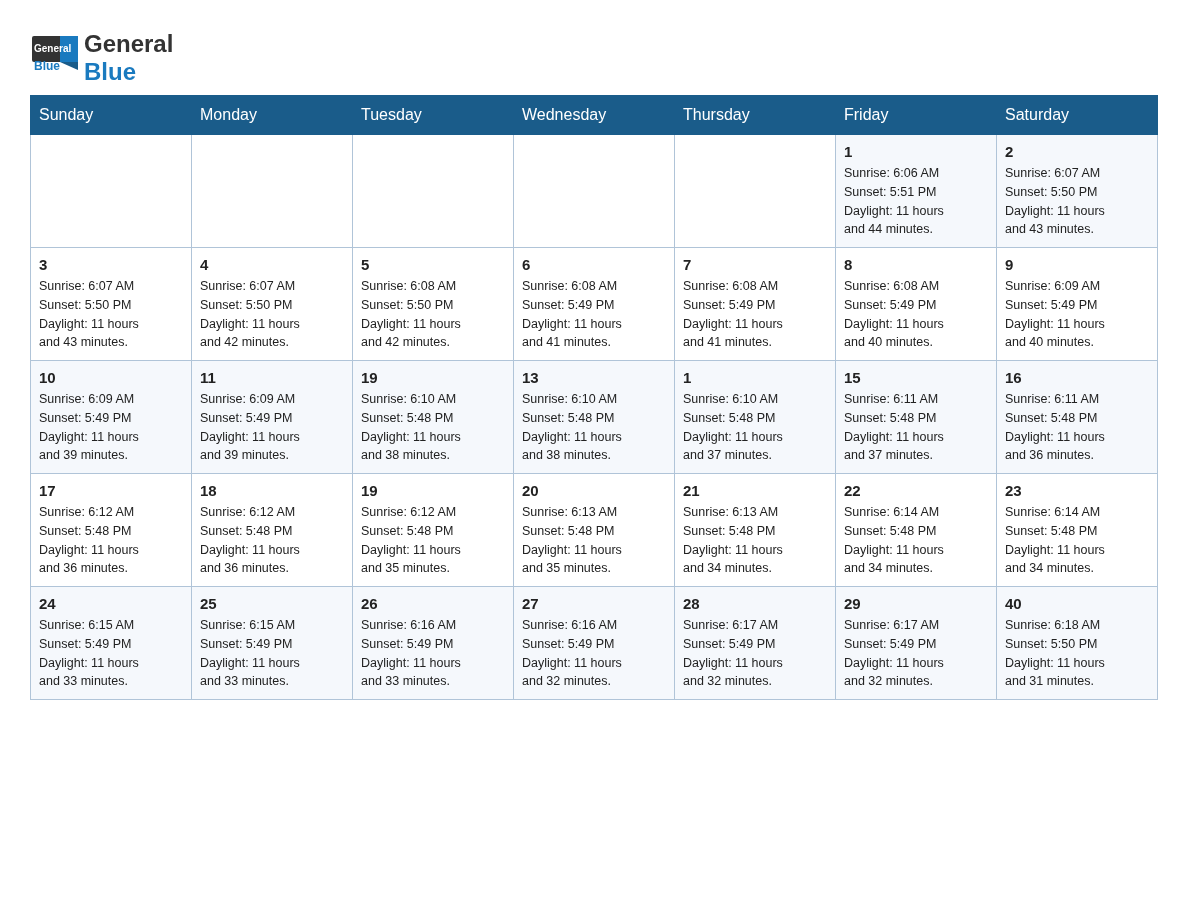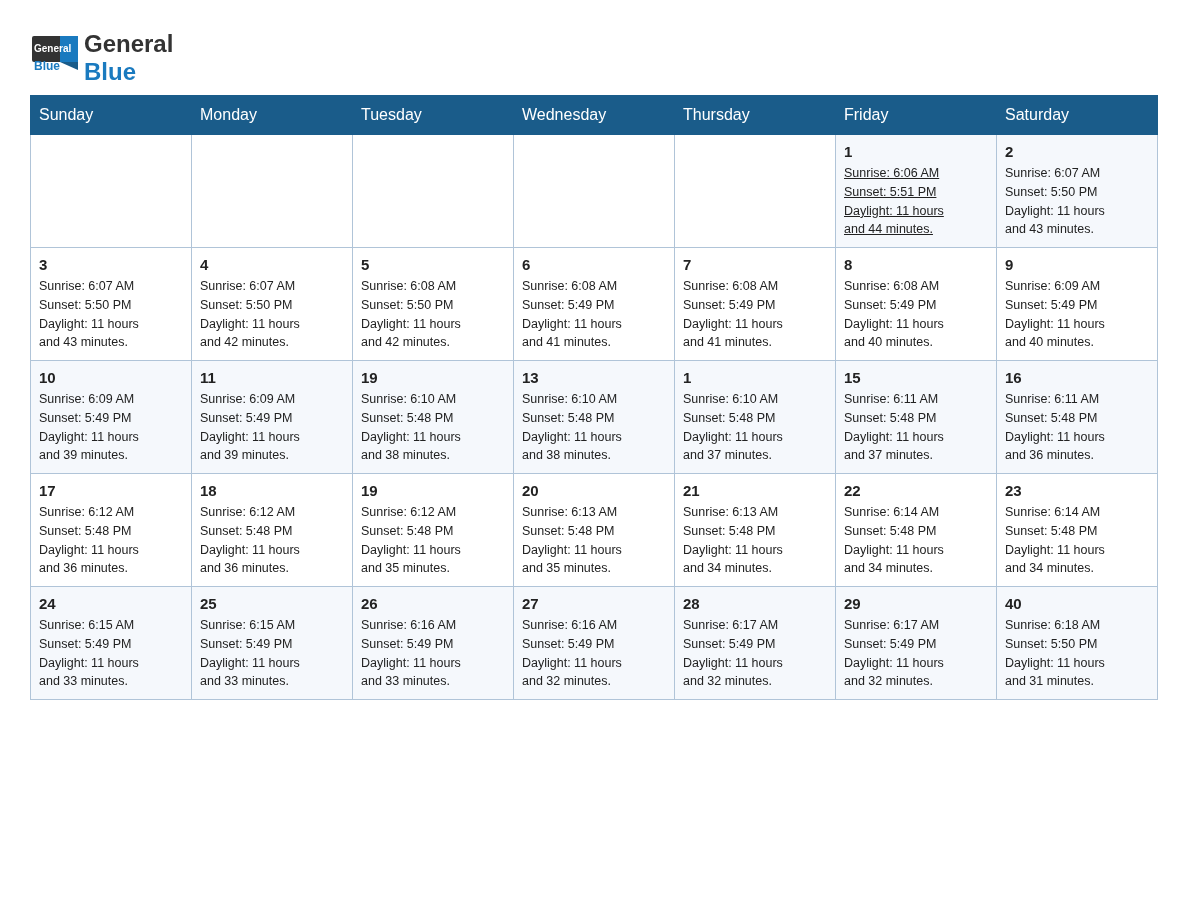--- a/index.html
+++ b/index.html
@@ -119,21 +119,21 @@
   <tbody id="calendar-body">
 
   <tr>
         <td class="empty-cell"></td>
         <td class="empty-cell"></td>
         <td class="empty-cell"></td>
         <td class="empty-cell"></td>
         <td class="empty-cell"></td>
         <td>
           <div class="day-num">1</div>
-          <div class="day-info" style="white-space: pre-line; text-decoration: underline;">Sunrise: 6:06 AM
+          <div class="day-info" style="white-space: pre-line;">Sunrise: 6:06 AM
 Sunset: 5:51 PM
 Daylight: 11 hours
 and 44 minutes.</div>
         </td>
         <td>
           <div class="day-num">2</div>
           <div class="day-info" style="white-space: pre-line;">Sunrise: 6:07 AM
 Sunset: 5:50 PM
 Daylight: 11 hours
 and 43 minutes.</div>

